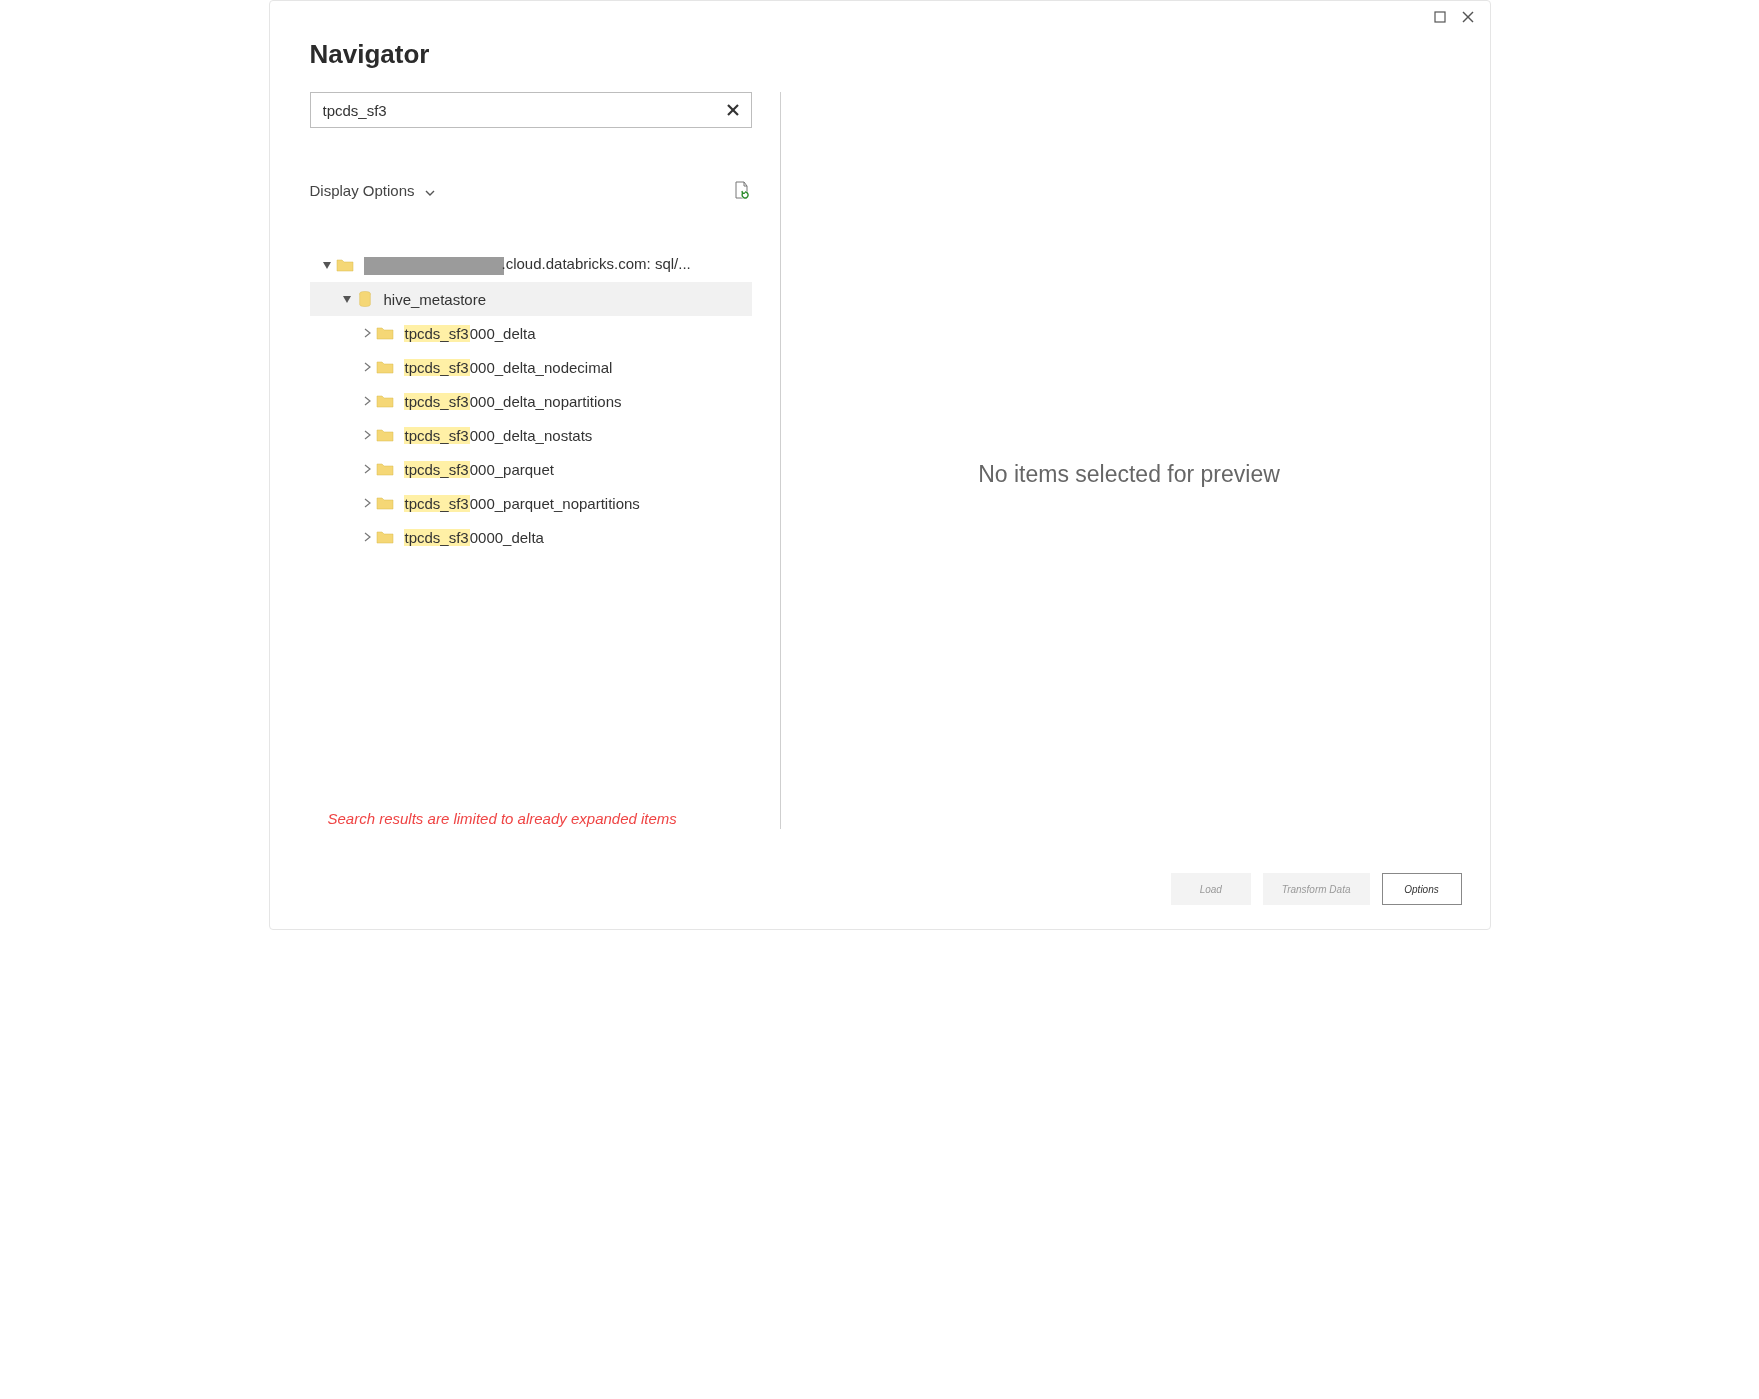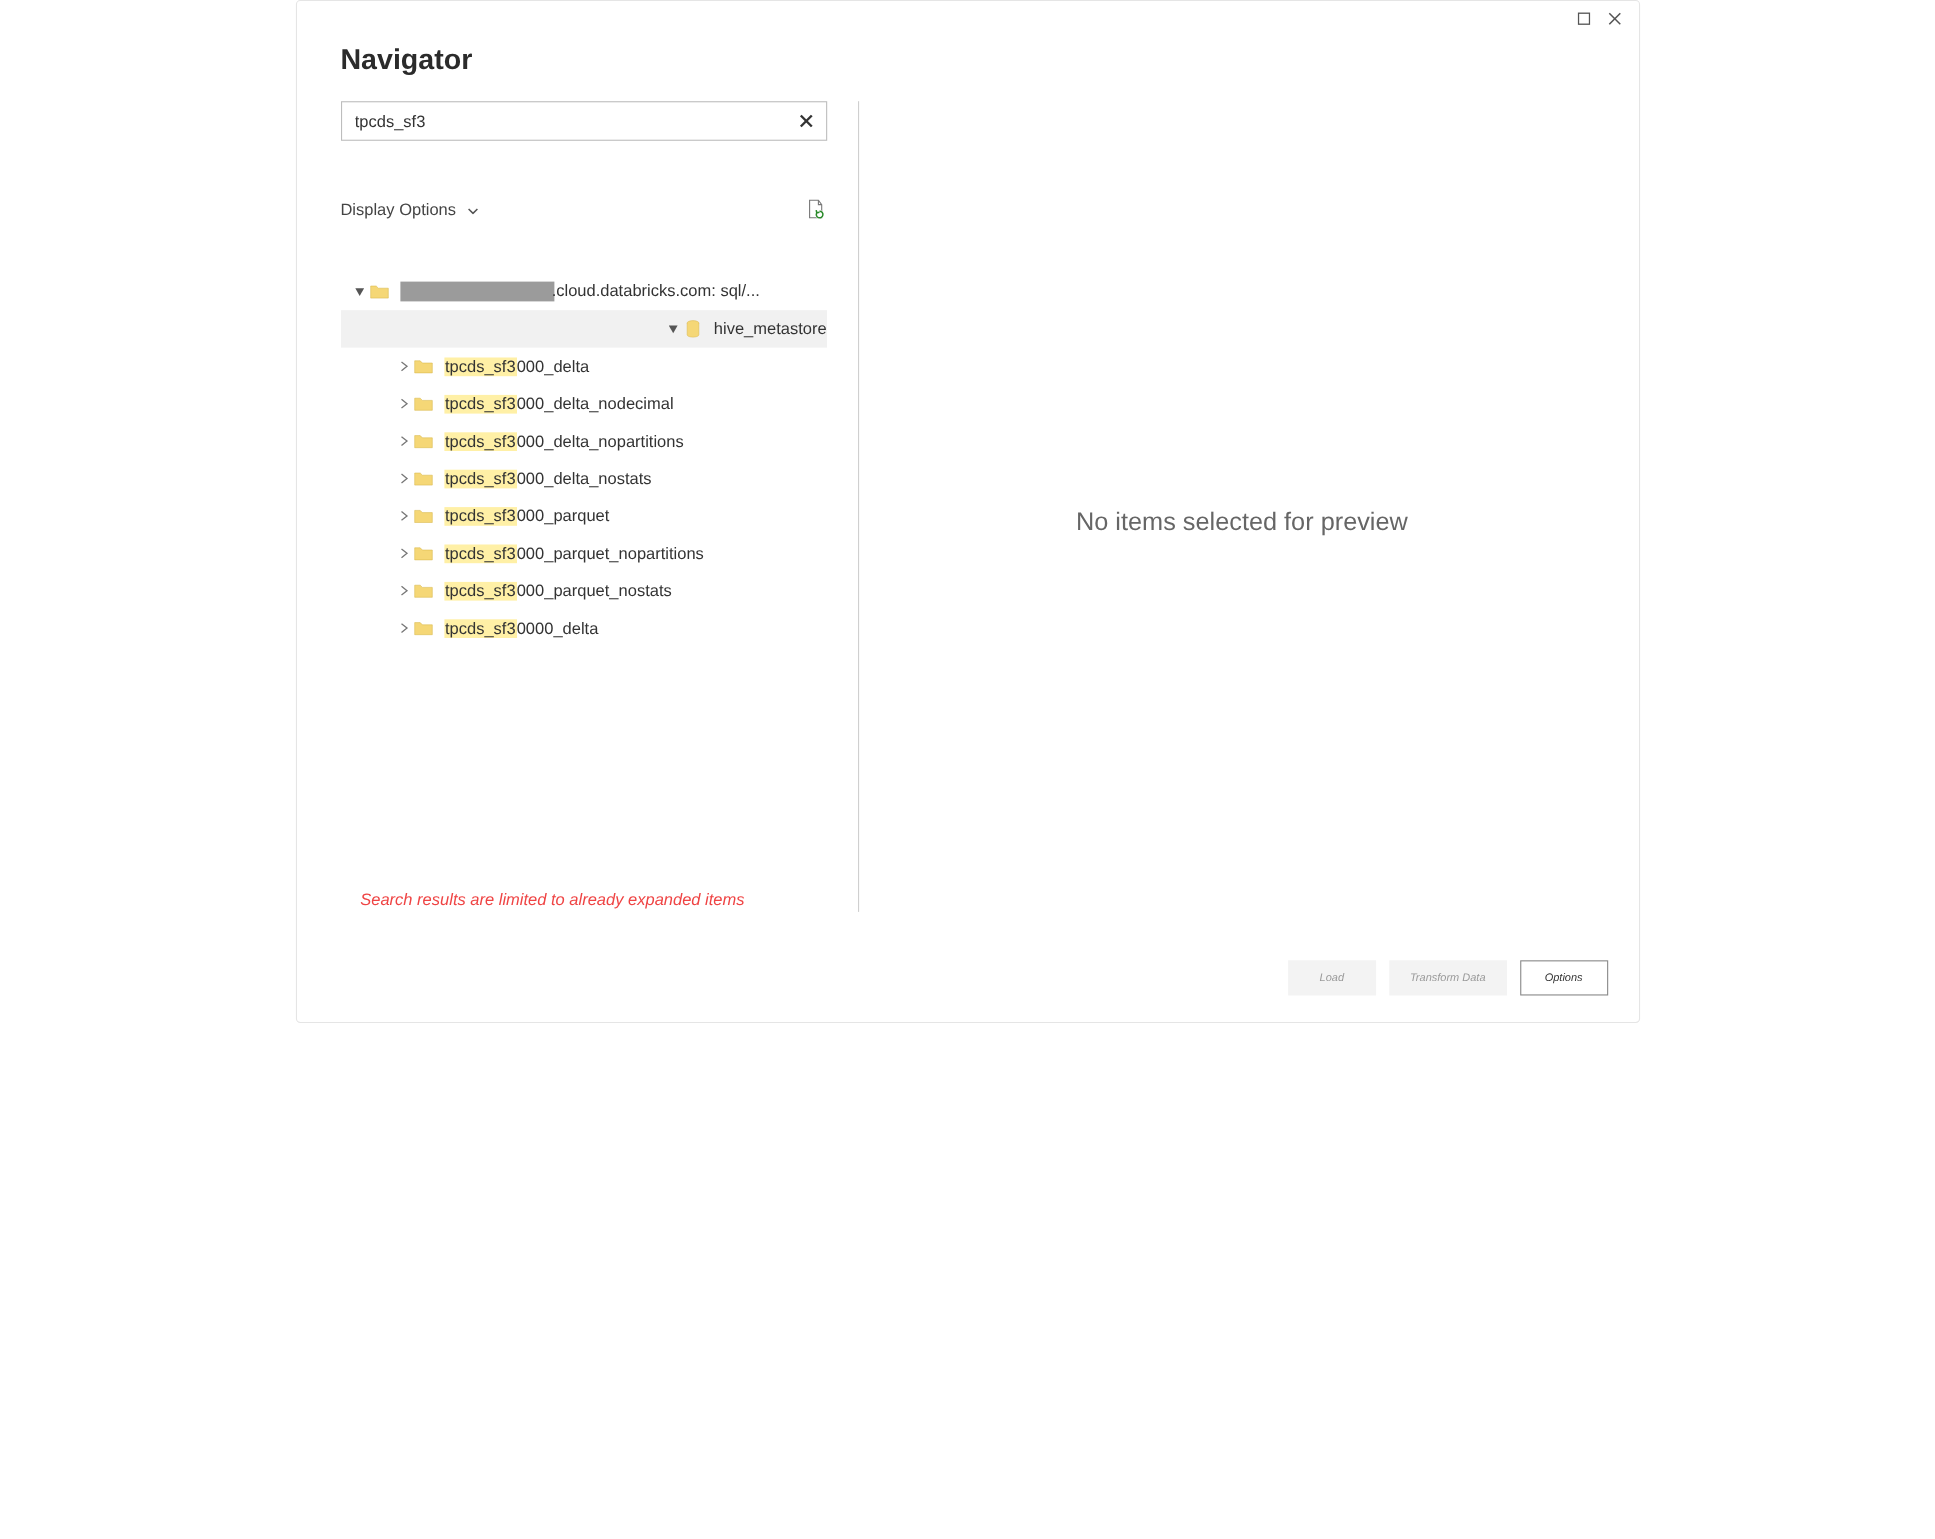--- a/index.html
+++ b/index.html
@@ -104,21 +104,21 @@
     flex: 1;
     overflow: auto;
     font-size: 15px;
   }
   .tree-row {
     display: flex;
     align-items: center;
     height: 34px;
     cursor: pointer;
   }
-  .tree-row.selected { background: #f1f1f1; justify-content: flex-end; }
+  .tree-row.selected { background: #f1f1f1; }
   .expander {
     width: 18px; height: 18px;
     display: inline-flex; align-items: center; justify-content: center;
     color: #555;
     flex-shrink: 0;
   }
   .expander svg { display: block; }
   .folder-icon, .db-icon {
     width: 18px; height: 16px;
     flex-shrink: 0;
@@ -344,31 +344,20 @@
             </div>
             <div class="tree-row" style="padding-left: 48px;">
               <span class="expander">
                 <svg width="10" height="10" viewBox="0 0 10 10">
                   <polyline points="3,1 8,5 3,9" fill="none" stroke="#777" stroke-width="1.2"></polyline>
                 </svg>
               </span>
               <svg class="folder-icon" viewBox="0 0 18 14">
                 <path d="M1 2 L6 2 L8 4 L17 4 L17 13 L1 13 Z" fill="#f5d776" stroke="#d9b84c" stroke-width="0.5"></path>
               </svg>
-              <span class="node-label"><span class="hl">tpcds_sf3</span>000_parquet_nostats</span>
-            </div>
-            <div class="tree-row" style="padding-left: 48px;">
-              <span class="expander">
-                <svg width="10" height="10" viewBox="0 0 10 10">
-                  <polyline points="3,1 8,5 3,9" fill="none" stroke="#777" stroke-width="1.2"></polyline>
-                </svg>
-              </span>
-              <svg class="folder-icon" viewBox="0 0 18 14">
-                <path d="M1 2 L6 2 L8 4 L17 4 L17 13 L1 13 Z" fill="#f5d776" stroke="#d9b84c" stroke-width="0.5"></path>
-              </svg>
               <span class="node-label"><span class="hl">tpcds_sf3</span>0000_delta</span>
             </div>
           </div>
 
       </div>
 
       <div class="search-note">Search results are limited to already expanded items</div>
 
     </div>
 

